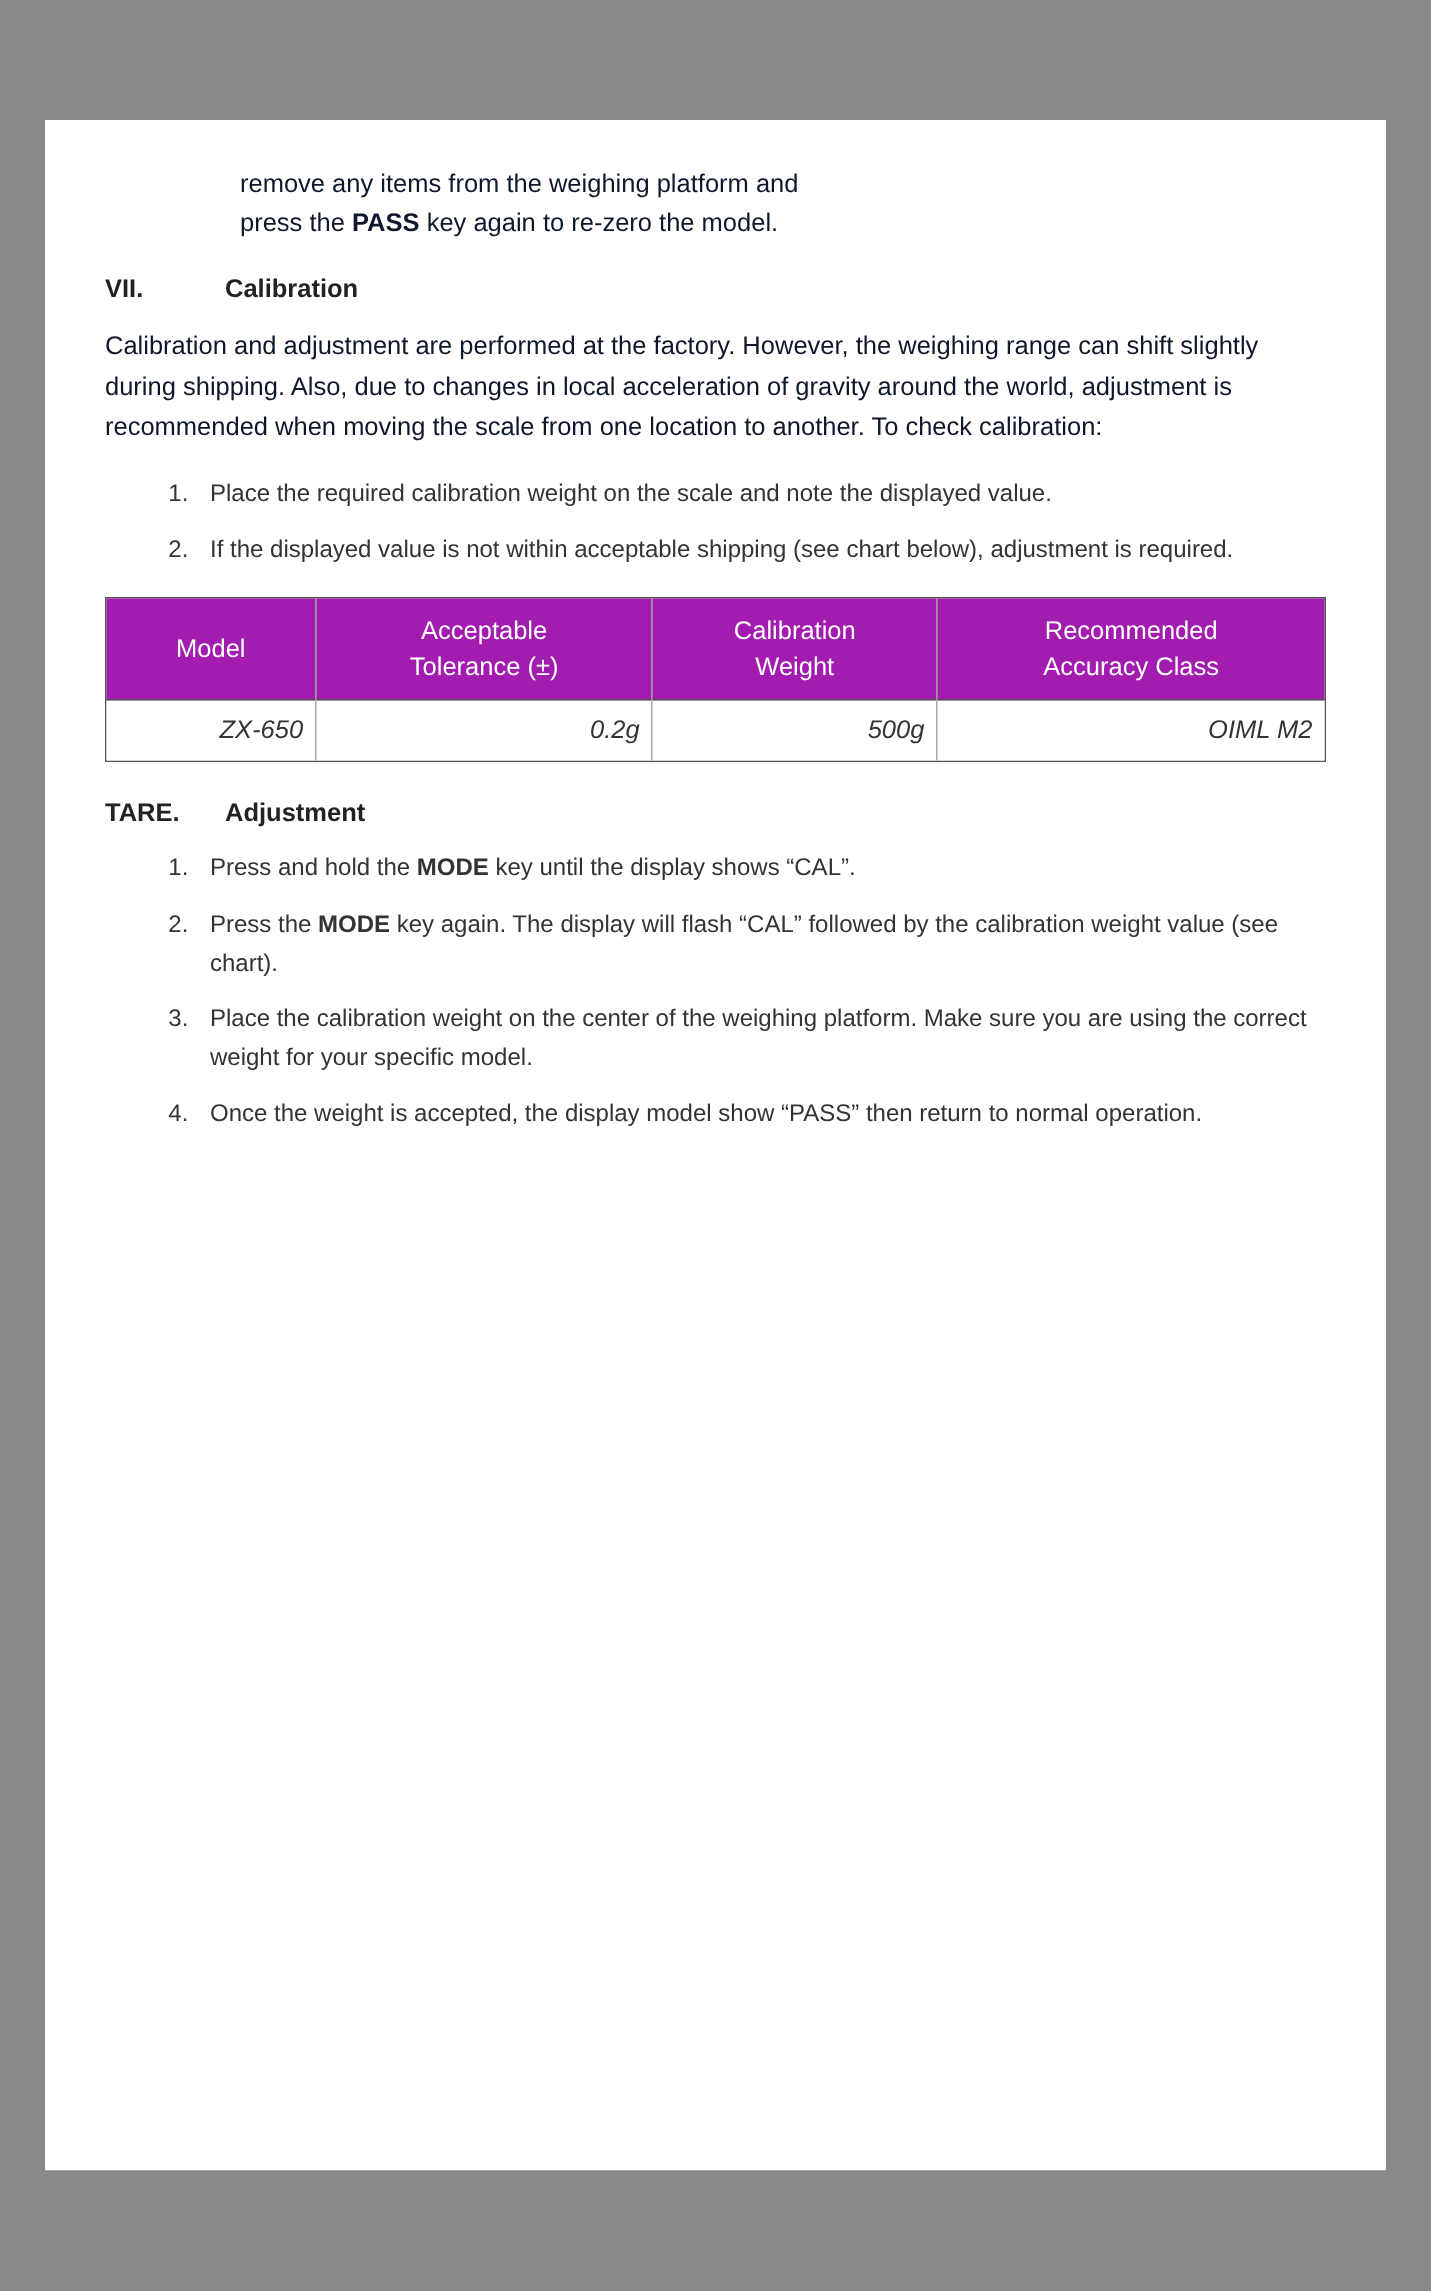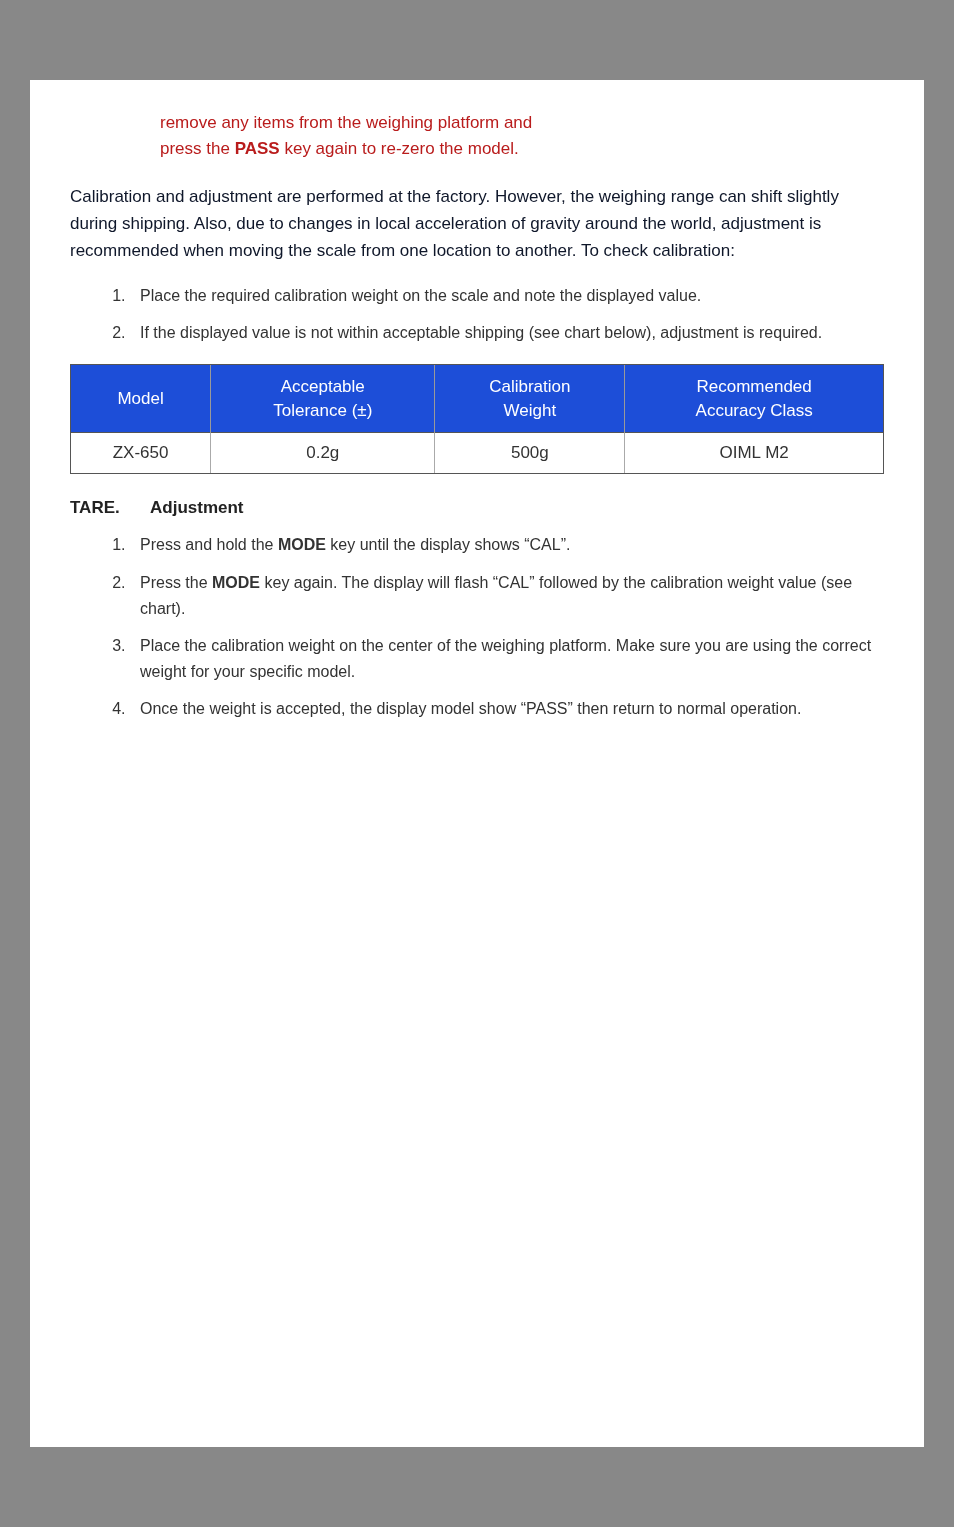--- a/index.html
+++ b/index.html
@@ -34,21 +34,21 @@
       background-color: #ffffff;
       margin: 0 30px;
       padding: 30px 40px 40px 40px;
       flex: 1;
     }
 
     .intro-indented {
       margin-left: 90px;
       margin-bottom: 22px;
       font-size: 17px;
-      color: #b91c1c;
+      color: #0f172a;
       line-height: 1.5;
     }
 
     .section-heading {
       font-size: 17px;
       font-weight: bold;
       color: #222222;
       margin-bottom: 14px;
       display: flex;
       gap: 30px;
@@ -84,21 +84,21 @@
     }
 
     table {
       width: 100%;
       border-collapse: collapse;
       font-size: 17px;
       color: #333333;
     }
 
     thead tr {
-      background-color: #1d4ed8;
+      background-color: #a21caf;
       color: #ffffff;
     }
 
     thead th {
       padding: 10px 8px;
       text-align: center;
       border-right: 1.5px solid #999999;
       font-weight: normal;
       line-height: 1.4;
     }
@@ -107,23 +107,24 @@
       border-right: none;
       margin-top: 41px;
     }
 
     tbody tr {
       background-color: #ffffff;
     }
 
     tbody td {
       padding: 10px 8px;
-      text-align: center;
+      text-align: right;
       border-right: 1.5px solid #aaaaaa;
       border-top: 1.5px solid #555555;
+      font-style: italic;
     }
 
     tbody td:last-child {
       border-right: none;
     }
 
     .section-block {
       margin-bottom: 10px;
     }
   </style>
@@ -133,20 +134,24 @@
 <div class="top-bar"></div>
 
 <div class="page-content">
 
   <div class="intro-indented">
     <span>remove any items from the weighing platform and</span><br>
     <span>press the </span><strong>PASS</strong><span> key again to re-zero the model.</span>
   </div>
 
   <div class="section-block">
+    <div class="section-heading">
+      <span class="section-num">VII.</span>
+      <span>Calibration</span>
+    </div>
 
     <p class="body-text">Calibration and adjustment are performed at the factory. However, the weighing range can shift slightly during shipping. Also, due to changes in local acceleration of gravity around the world, adjustment is recommended when moving the scale from one location to another. To check calibration:</p>
 
     <ol class="numbered-list">
       <li>Place the required calibration weight on the scale and note the displayed value.</li>
       <li>If the displayed value is not within acceptable shipping (see chart below), adjustment is required.</li>
     </ol>
 
     <div class="table-wrapper">
       <table>

